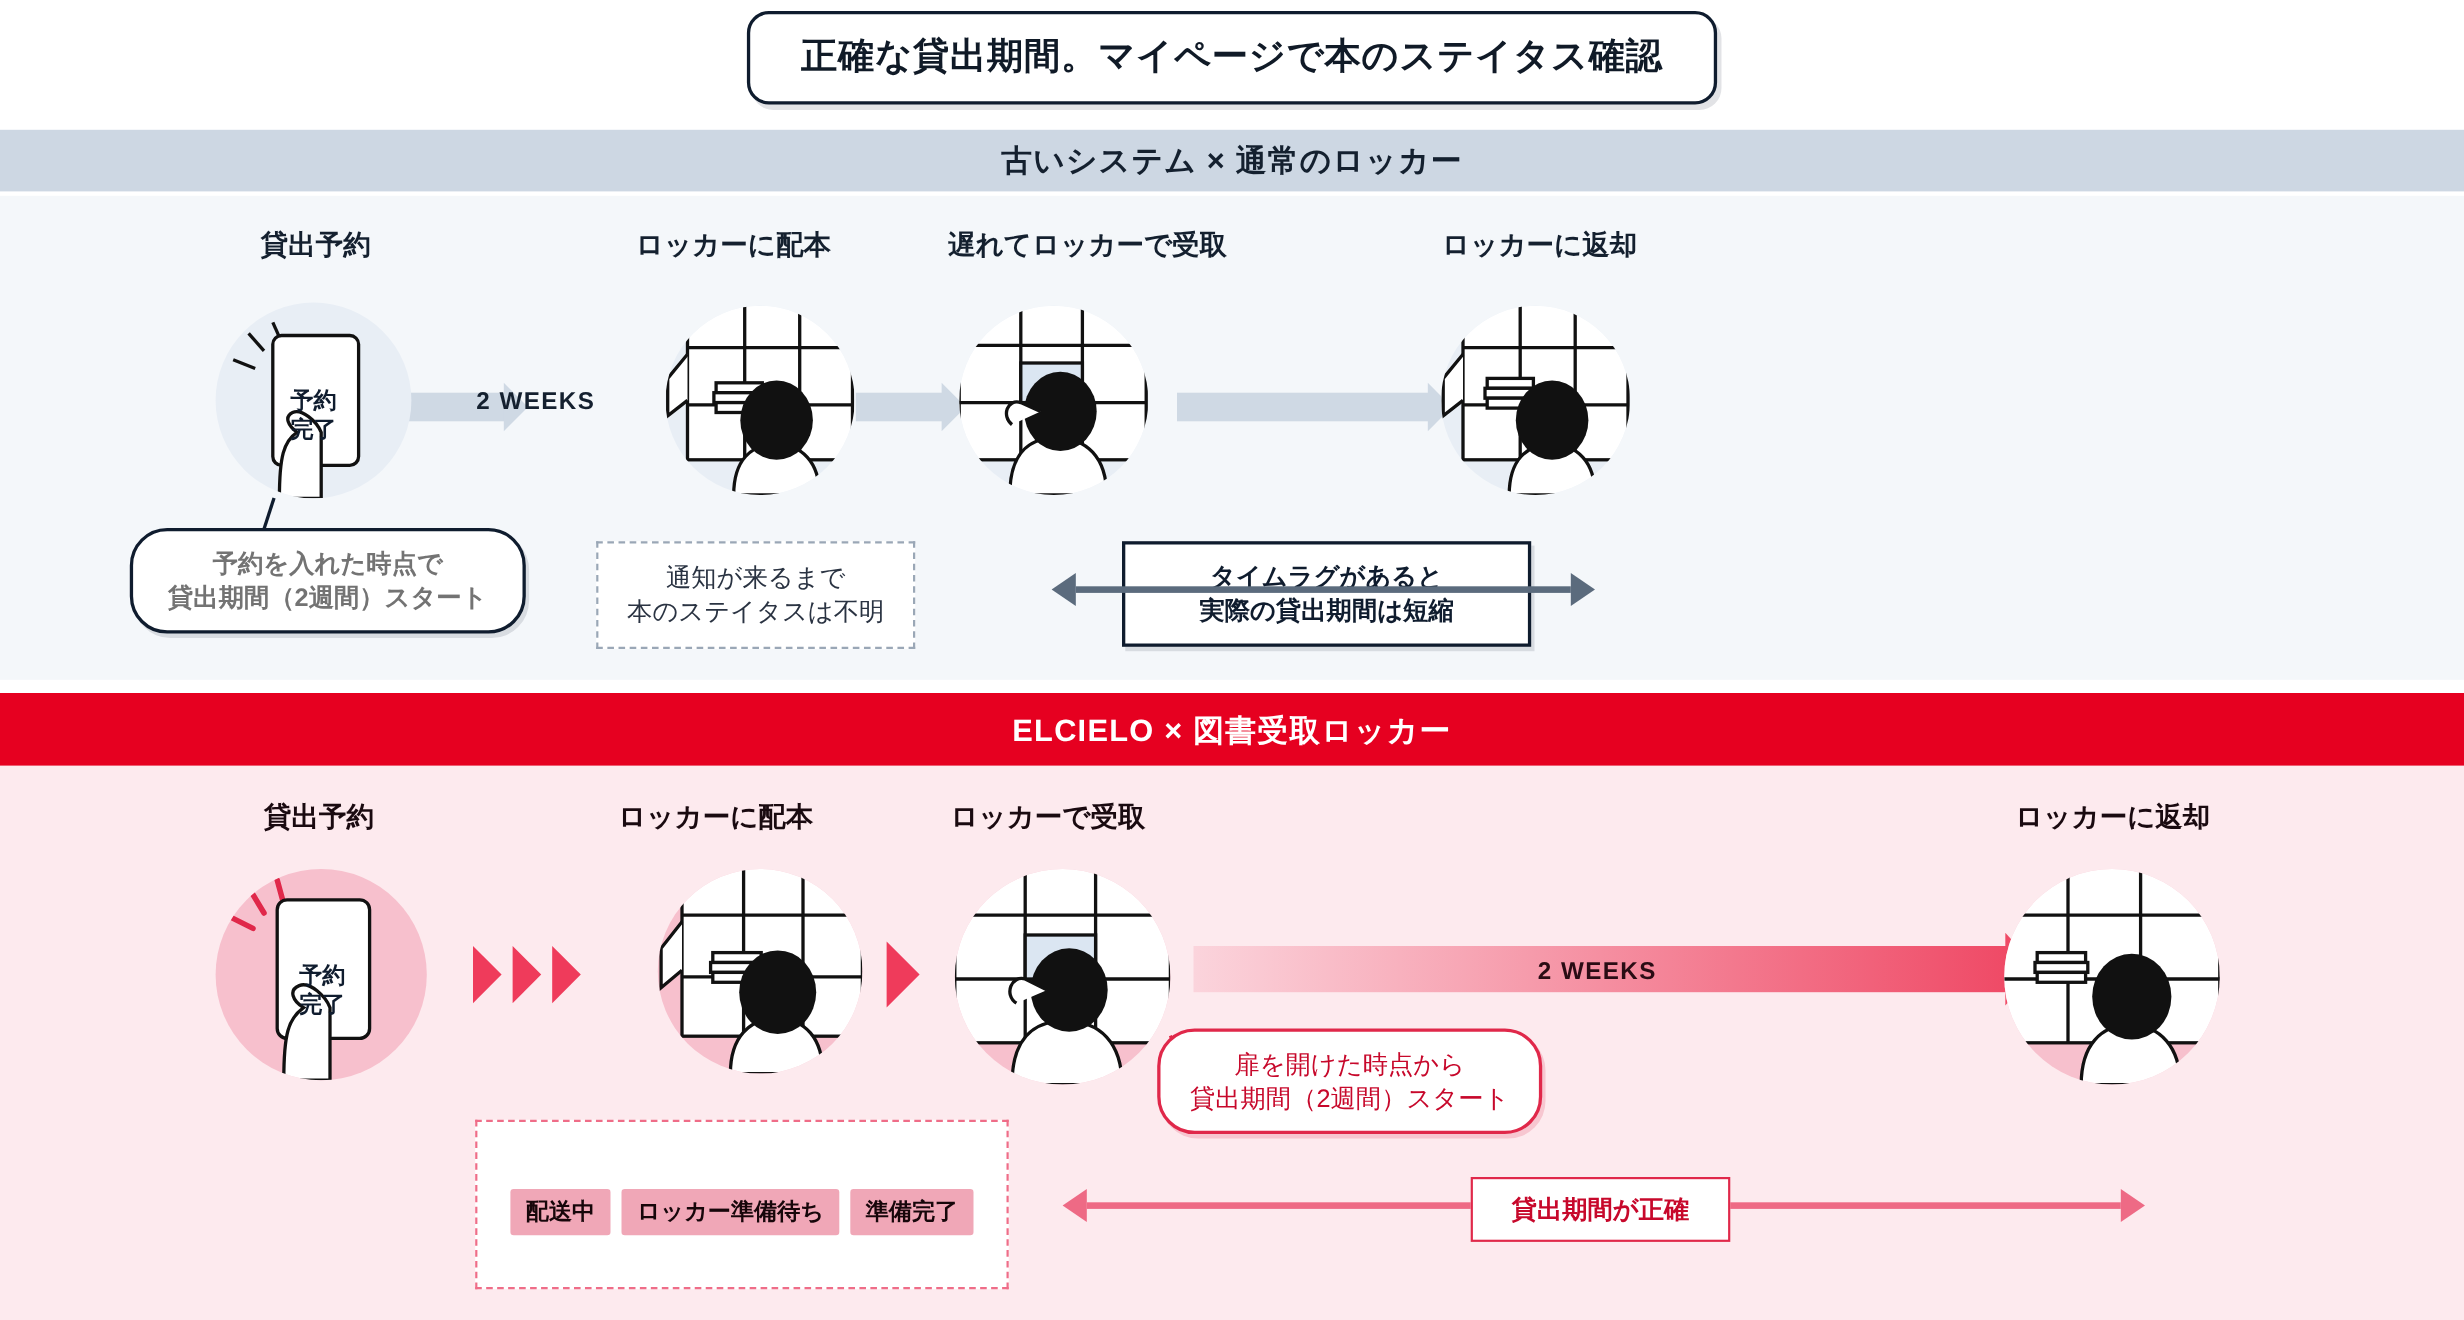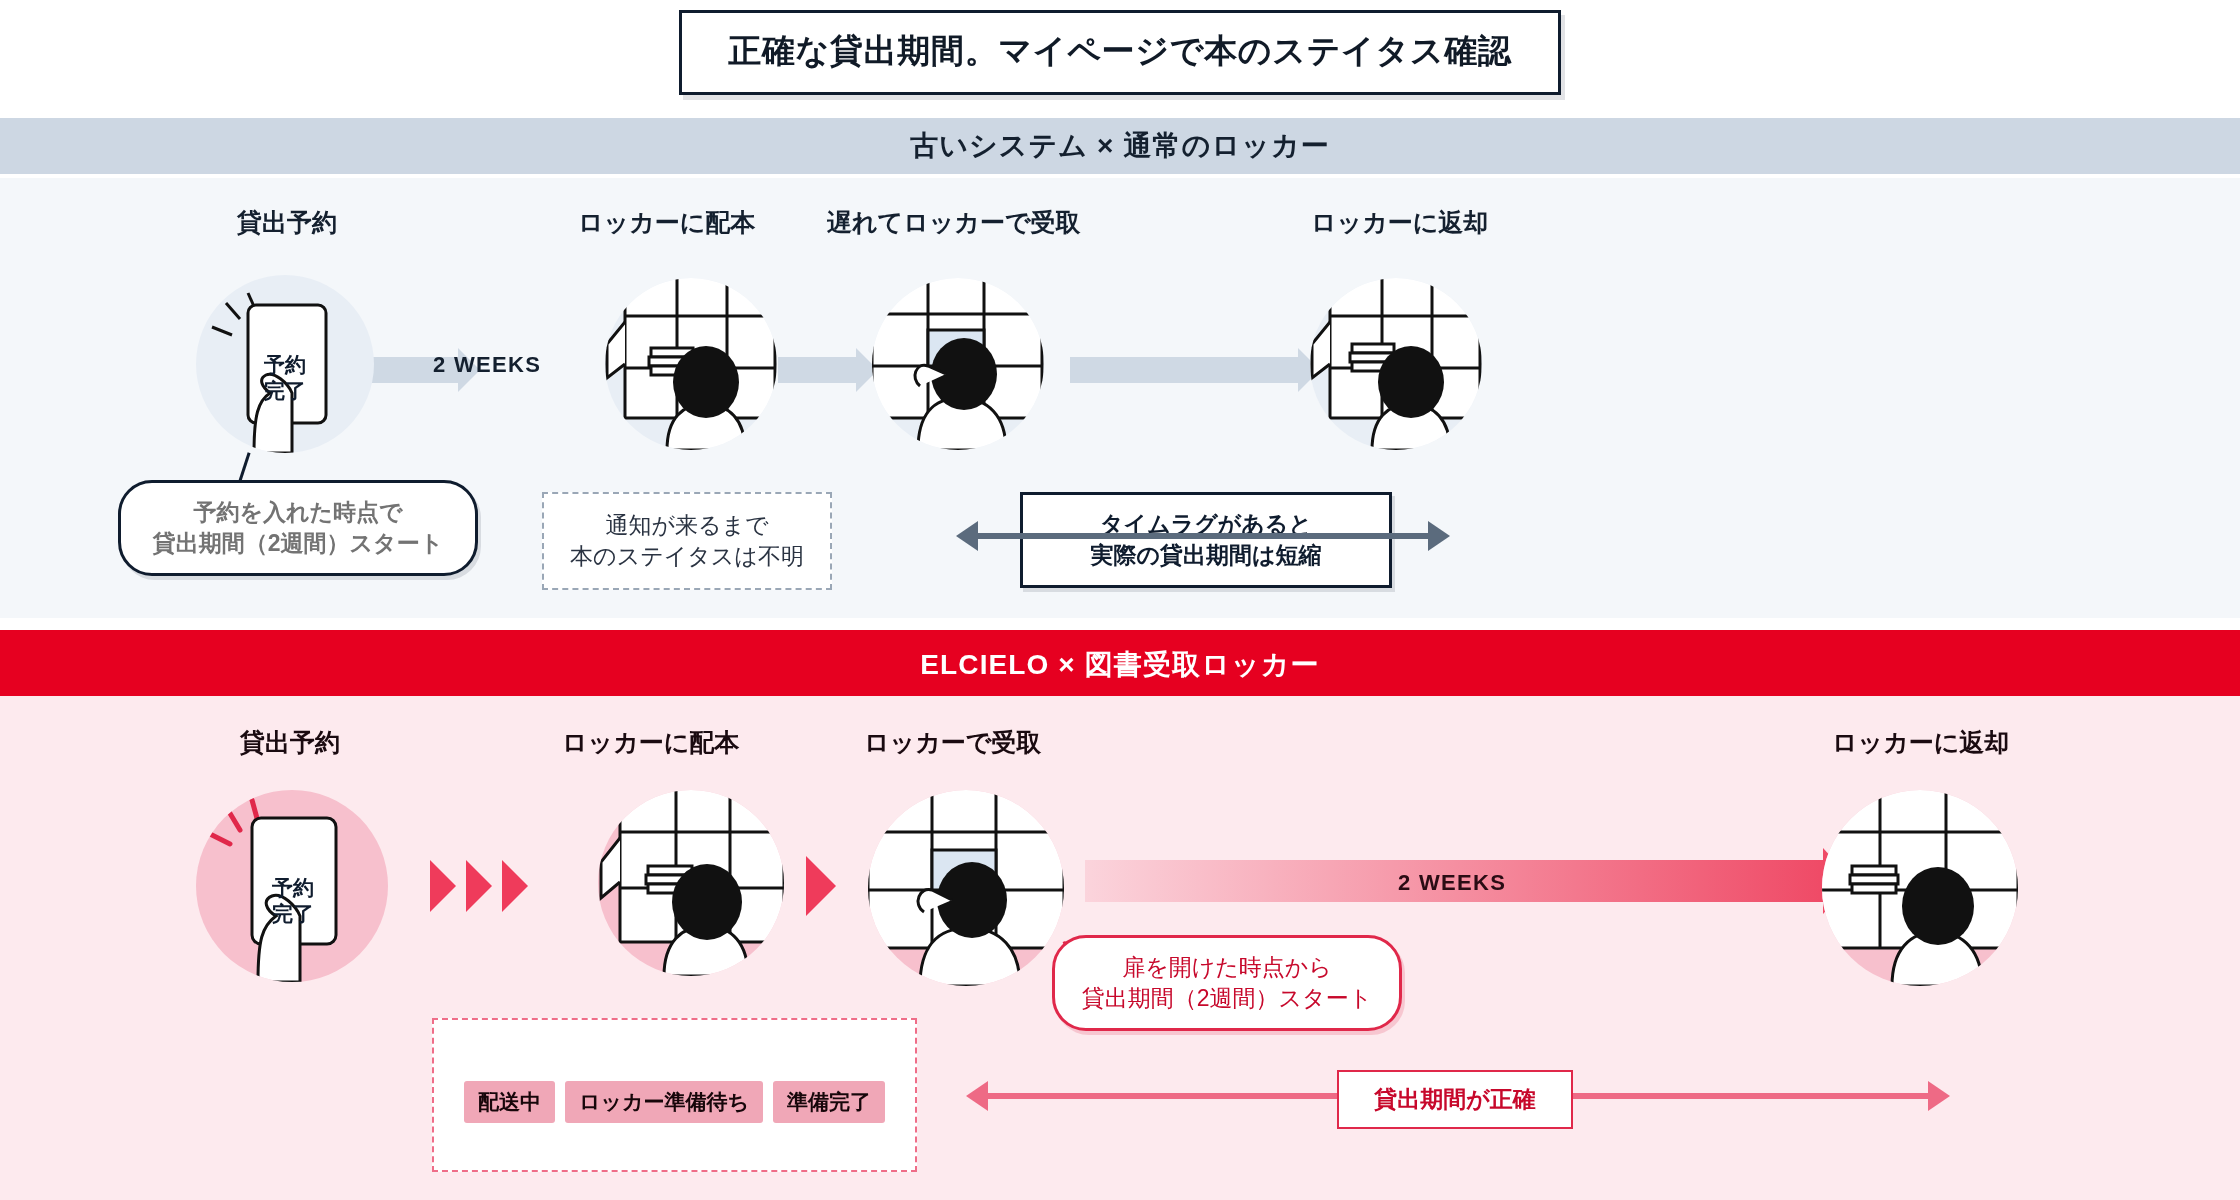--- a/index.html
+++ b/index.html
@@ -22,21 +22,21 @@
     top: 0px;
     left: 0;
     width: 2240px;
     height: 105px;
     display: flex;
     align-items: center;
     justify-content: center;
   }
   .title-box {
     border: 3px solid #0f1c2e;
-    border-radius: 0;
+    border-radius: 20px;
     background: #fff;
     padding: 16px 46px 18px 46px;
     font-size: 33px;
     font-weight: bold;
     letter-spacing: 0.02em;
     color: #101a27;
     position: relative;
     box-shadow: 4px 5px 0 rgba(15,28,46,0.12);
   }
 
@@ -269,21 +269,21 @@
 
 <div class="title-wrap">
   <div class="title-box">正確な貸出期間。マイページで本のステイタス確認</div>
 </div>
 
 <div class="bar bar-old">古いシステム × 通常のロッカー</div>
 <div class="panel-old"></div>
 
 <div class="step-label" style="top:206px; left:237px;">貸出予約</div>
 <div class="step-label" style="top:206px; left:578px;">ロッカーに配本</div>
-<div class="step-label" style="top:206px; left:827px;">遅れてロッカーで受取</div>
+<div class="step-label" style="top:206px; left:862px;">遅れてロッカーで受取</div>
 <div class="step-label" style="top:206px; left:1311px;">ロッカーに返却</div>
 
 <div class="oldarrow" style="top:357px; left:366px; width:94px;">
     <div class="head"></div>
   </div>
 <div class="weeks-old" style="top:352px; left:433px;">2 WEEKS</div>
 
 <div class="oldarrow" style="top:357px; left:778px; width:80px;">
     <div class="head"></div>
   </div>

